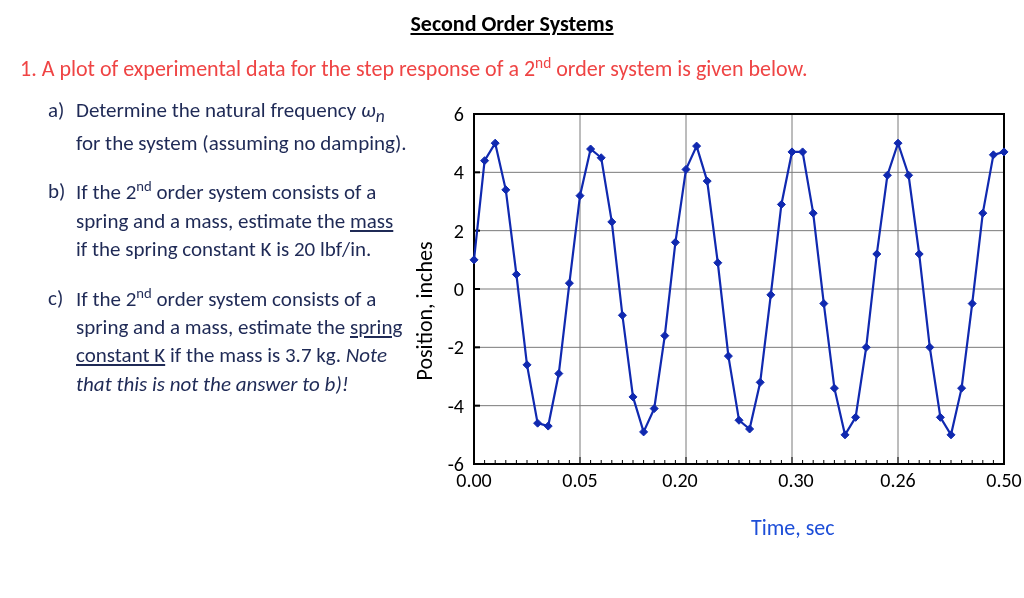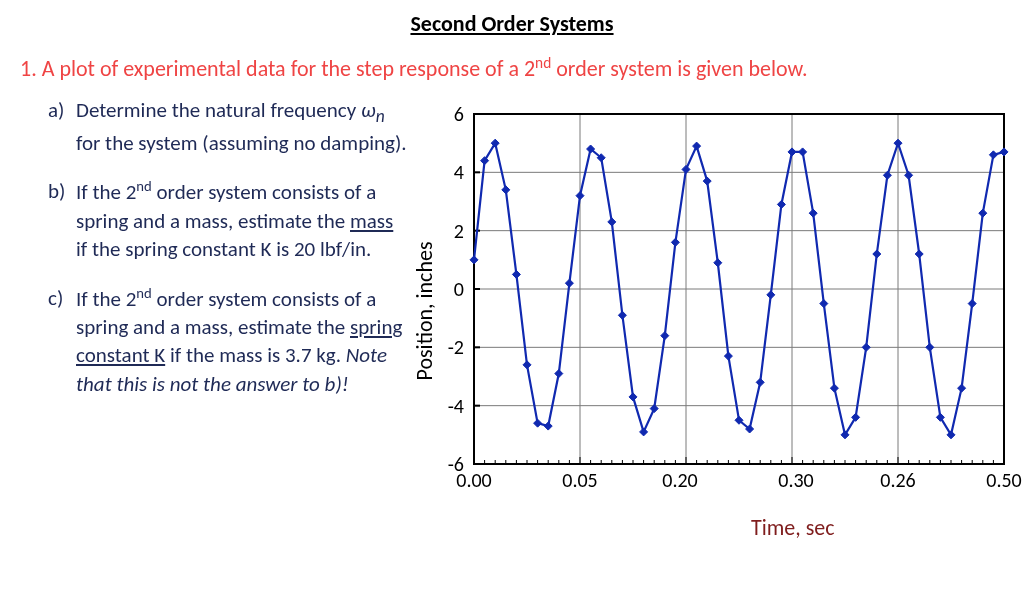--- a/index.html
+++ b/index.html
@@ -58,21 +58,21 @@
     position: absolute;
     left: 8px; top: 215px;
     transform: translate(-50%,-50%) rotate(-90deg);
     font-size: 22px;
     color: #000;
   }
   .xlabel {
     position: absolute;
     left: 335px; top: 418px;
     font-size: 22px;
-    color: #7f1d1d;
+    color: #1d4ed8;
   }
   .plot {
     position: absolute;
     left: 58px; top: 18px;
     width: 530px; height: 350px;
     box-sizing: border-box;
   }
   .ytick {
     position: absolute;
     right: 540px;

